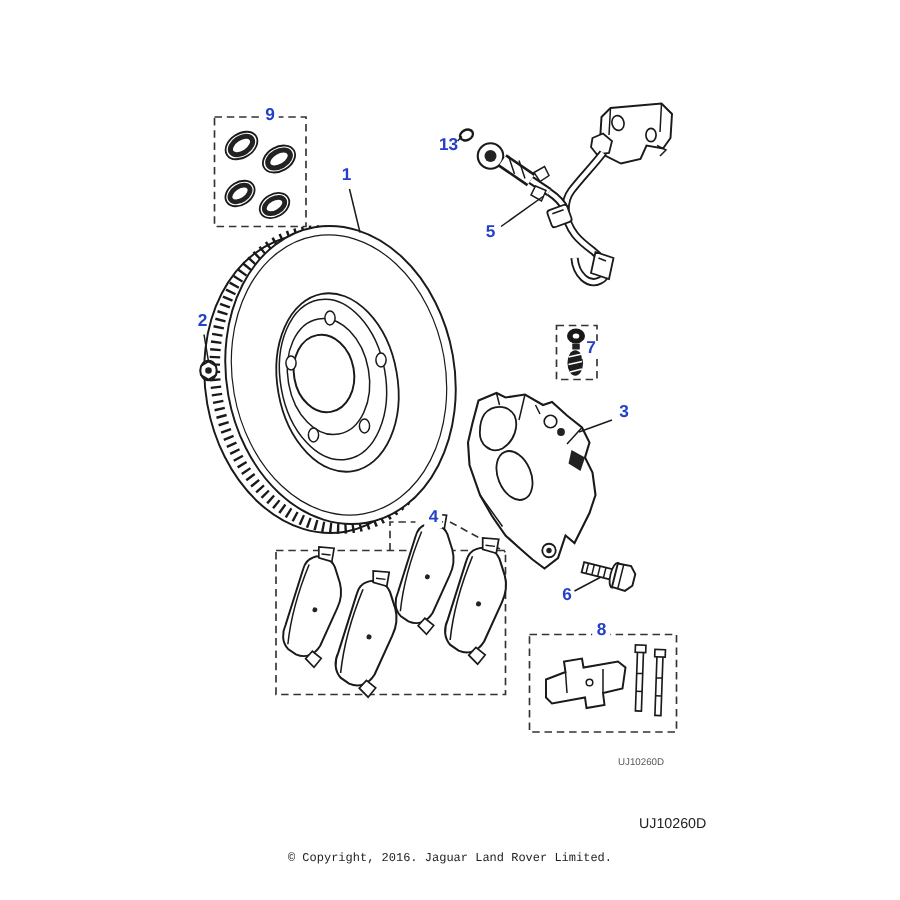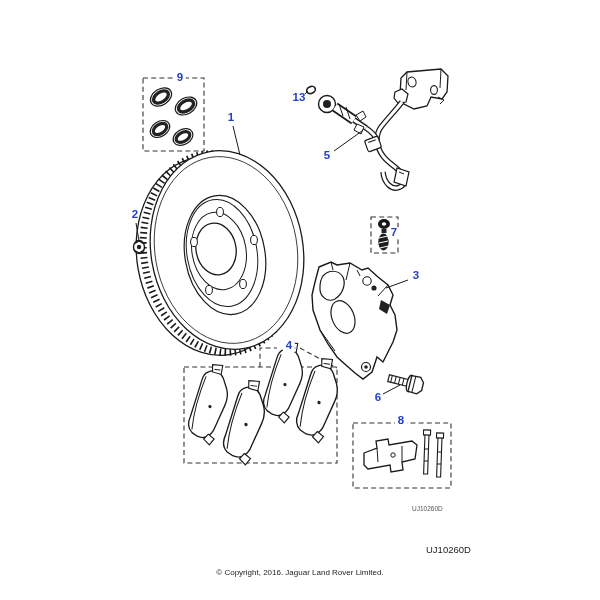--- a/index.html
+++ b/index.html
@@ -7,21 +7,21 @@
        font-family:"Liberation Sans", sans-serif;}
   .stage{position:absolute;inset:0;width:600px;height:600px;}
   svg{position:absolute;left:0;top:0;}
   .callout{position:absolute;transform:translate(-50%,-50%);
            font-weight:bold;font-size:11.5px;line-height:1;
            color:var(--callout,#2340c8);letter-spacing:0;}
   .callout.onbox{background:#fff;padding:0 3px;}
   .code-small{position:absolute;left:412px;top:505px;font-size:6.5px;color:#555;}
   .code-large{position:absolute;left:426px;top:544px;font-size:9.5px;color:#222;}
   .copyright{position:absolute;left:0;top:568px;width:600px;text-align:center;
-             font-size:8px;color:#222;}
+             font-size:8px;color:#222;font-family:Liberation Mono, monospace;}
   .ln{stroke:#1a1a1a;fill:none;}
   .fillw{fill:#fff;stroke:#1a1a1a;}
   .dash{fill:none;stroke:#333;stroke-width:1.1;stroke-dasharray:5 3.2;}
 </style>
 </head>
 <body>
 
 <div class="stage">
 
 <svg width="600" height="600" viewBox="0 0 600 600">

